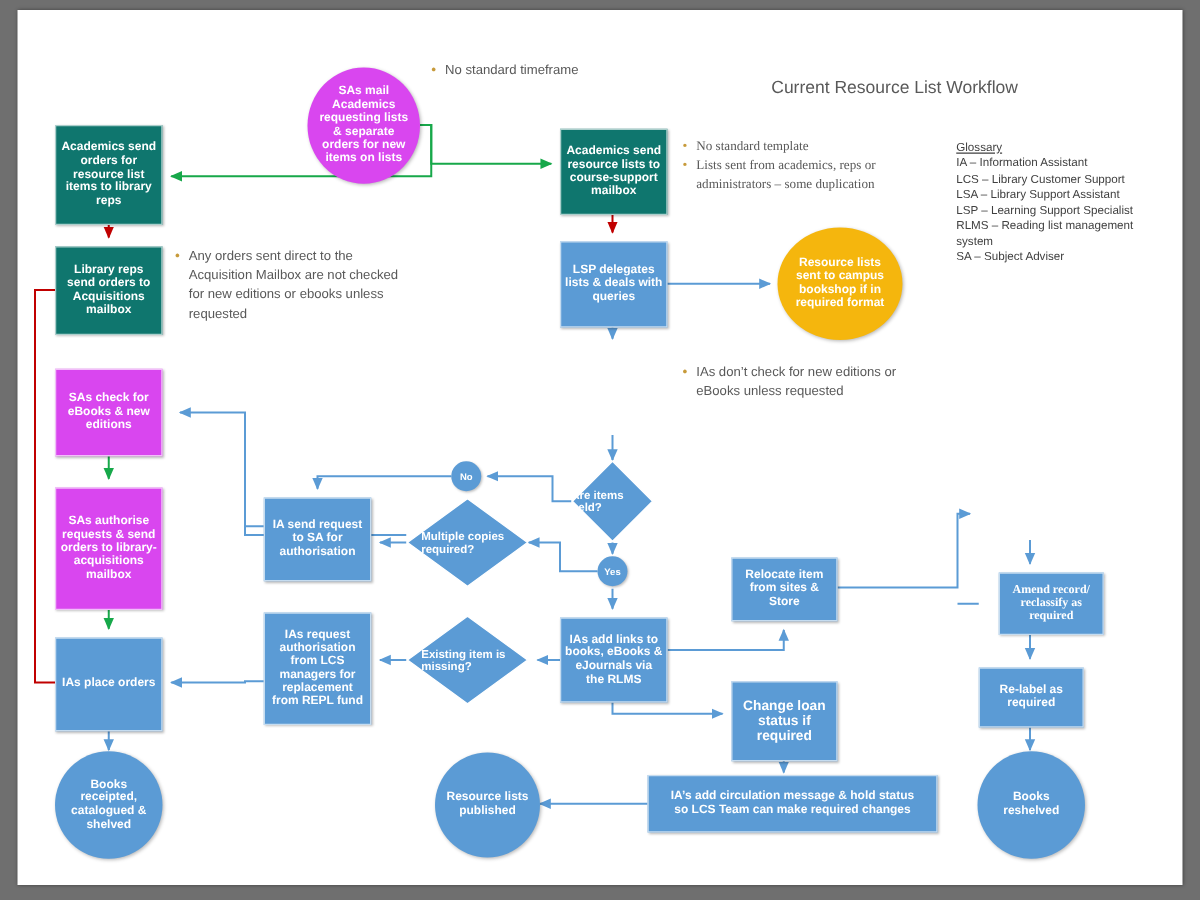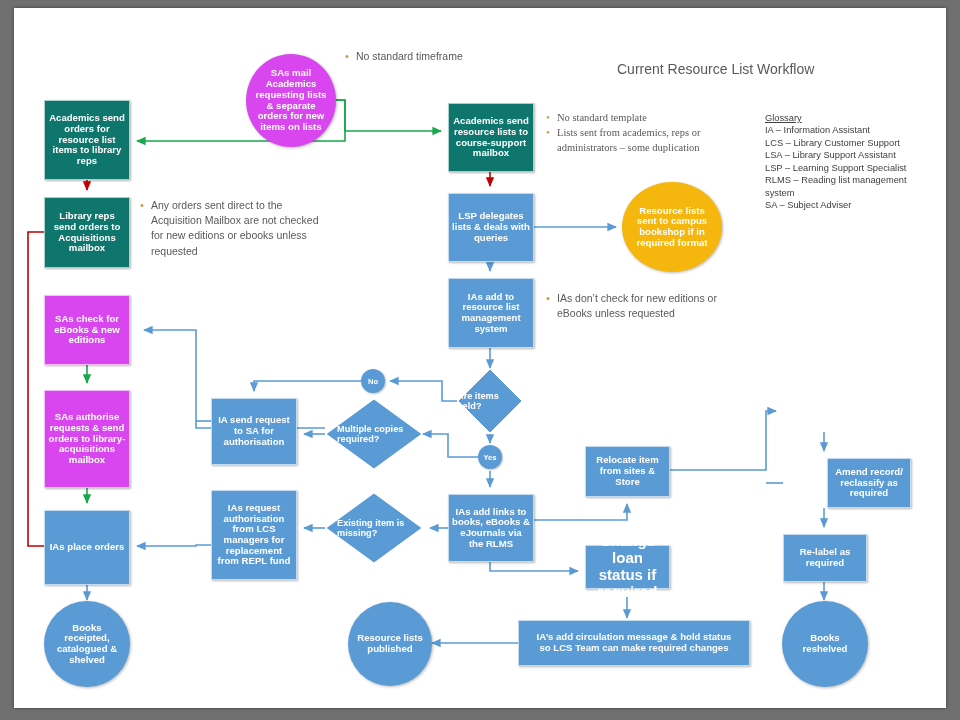--- a/index.html
+++ b/index.html
@@ -171,21 +171,20 @@
     <div class="node rect green" style="left:44px;top:390px;width:86px;height:98px;font-size:9.6px;">SAs authorise requests &amp; send orders to library-acquisitions mailbox</div>
 
     <div class="node rect blue" style="left:44px;top:510px;width:86px;height:75px;font-size:9.6px;">IAs place orders</div>
 
     <div class="node circle blue" style="left:44px;top:601px;width:86px;height:86px;font-size:9.6px;padding:0 7px;">Books receipted, catalogued &amp; shelved</div>
 
     <div class="node rect red" style="left:448px;top:103px;width:86px;height:69px;font-size:9.6px;">Academics send resource lists to course-support mailbox</div>
 
     <div class="node rect blue" style="left:448px;top:193px;width:86px;height:69px;font-size:9.6px;">LSP delegates lists &amp; deals with queries</div>
 
-    <div class="node rect blue" style="left:448px;top:278px;width:86px;height:70px;font-size:9.6px;">IAs add to resource list management system</div>
 
     <div class="node circle amber" style="left:622px;top:182px;width:100px;height:90px;font-size:9.6px;padding:0 8px;">Resource lists sent to campus bookshop if in required format</div>
 
     <div class="diamond-wrap" style="left:457px;top:368px;width:66px;height:66px;">
       <svg width="66" height="66" viewBox="0 0 66 66">
           <polygon points="33,1 65,33 33,65 1,33" fill="#5b9bd5" stroke="#ffffff" stroke-width="1"></polygon>
         </svg>
       <div class="diamond-label" style="font-size:9.2px;">Are items held?</div>
     </div>
 
@@ -209,25 +208,25 @@
     <div class="node rect blue" style="left:211px;top:398px;width:86px;height:67px;font-size:9.6px;">IA send request to SA for authorisation</div>
 
     <div class="node rect blue" style="left:211px;top:490px;width:86px;height:90px;font-size:9.6px;">IAs request authorisation from LCS managers for replacement from REPL fund</div>
 
     <div class="node rect blue" style="left:448px;top:494px;width:86px;height:68px;font-size:9.6px;">IAs add links to books, eBooks &amp; eJournals via the RLMS</div>
 
     <div class="node circle blue" style="left:348px;top:602px;width:84px;height:84px;font-size:9.6px;padding:0 7px;">Resource lists published</div>
 
     <div class="node rect blue" style="left:585px;top:446px;width:85px;height:51px;font-size:9.6px;">Relocate item from sites &amp; Store</div>
 
-    <div class="node rect blue" style="left:585px;top:545px;width:85px;height:44px;font-size:15px;">Change loan status if required</div>
+    <div class="node rect blue" style="left:585px;top:545px;width:85px;height:64px;font-size:11px;">Change loan status if required</div>
 
     <div class="node rect blue" style="left:518px;top:620px;width:232px;height:46px;font-size:9.6px;padding:0 12px;">IA’s add circulation message &amp; hold status so LCS Team can make required changes</div>
 
 
-    <div class="node rect blue" style="left:827px;top:458px;width:84px;height:50px;font-size:9.6px;">Amend record/ reclassify as required</div>
+    <div class="node rect blue" style="left:799px;top:458px;width:84px;height:50px;font-size:9.6px;font-family:Liberation Serif, serif;">Amend record/ reclassify as required</div>
 
     <div class="node rect blue" style="left:783px;top:534px;width:84px;height:48px;font-size:9.6px;">Re-label  as required</div>
 
     <div class="node circle blue" style="left:782px;top:601px;width:86px;height:86px;font-size:9.6px;padding:0 7px;">Books reshelved</div>
 
   </div>
 </div>
 
 </body></html>

